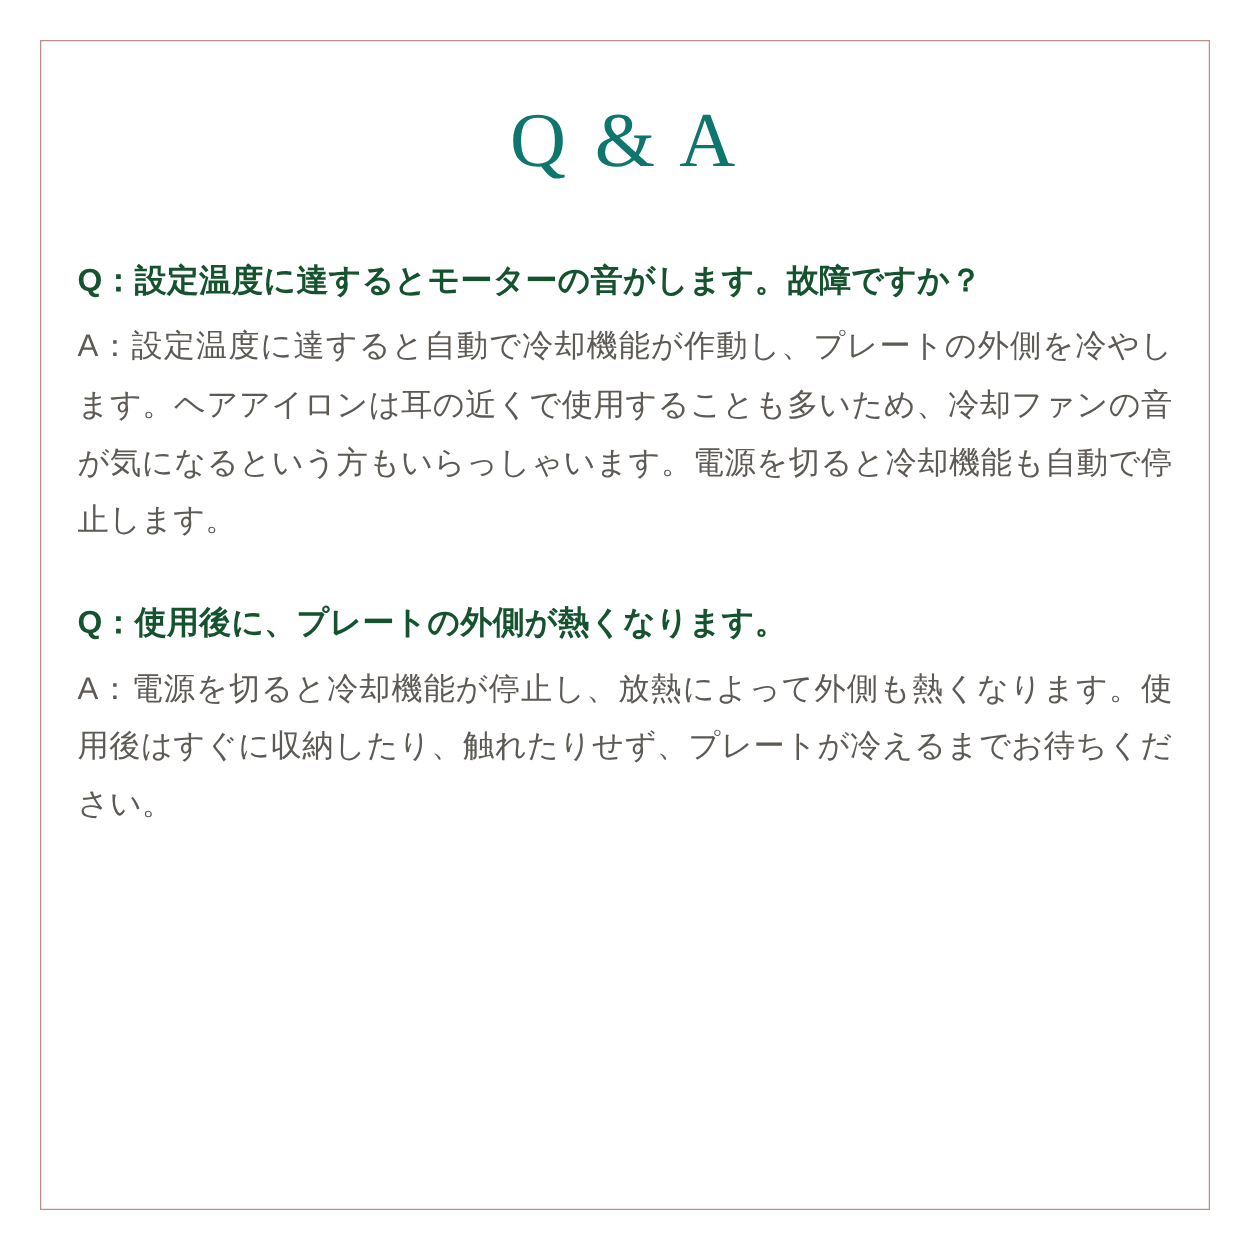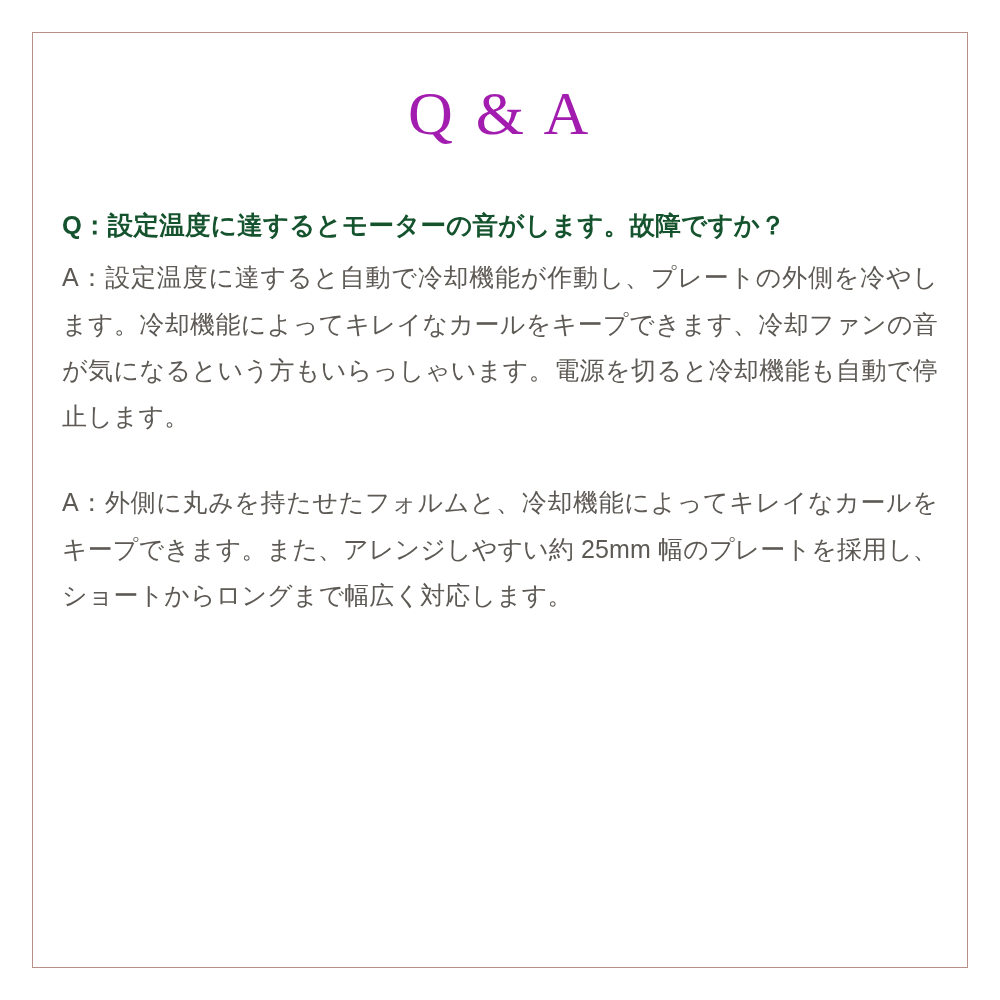--- a/index.html
+++ b/index.html
@@ -43,21 +43,21 @@
     box-sizing: border-box;
     padding: 64px 62px 60px 62px;
   }
 
   .qa-title {
     text-align: center;
     font-family: "Liberation Serif", serif;
     font-size: 62px;
     line-height: 1;
     letter-spacing: 0.06em;
-    color: #a21caf;
+    color: #0f766e;
     margin: 18px 0 0 0;
     font-weight: 400;
   }
 
   .qa-list {
     margin-top: 62px;
   }
 
   .qa-item {
     margin-bottom: 40px;
@@ -94,23 +94,26 @@
   <div class="frame"></div>
 
   <div class="content">
 
     <h1 class="qa-title">Q &amp; A</h1>
 
     <div class="qa-list">
 
       <div class="qa-item">
         <p class="q-line">Q：設定温度に達するとモーターの音がします。故障ですか？</p>
-        <p class="a-line">A：設定温度に達すると自動で冷却機能が作動し、プレートの外側を冷やします。冷却機能によってキレイなカールをキープできます、冷却ファンの音が気になるという方もいらっしゃいます。電源を切ると冷却機能も自動で停止します。</p>
+        <p class="a-line">A：設定温度に達すると自動で冷却機能が作動し、プレートの外側を冷やします。ヘアアイロンは耳の近くで使用することも多いため、冷却ファンの音が気になるという方もいらっしゃいます。電源を切ると冷却機能も自動で停止します。</p>
       </div>
 
+      <div class="qa-item">
+        <p class="q-line">Q：使用後に、プレートの外側が熱くなります。</p>
+        <p class="a-line">A：電源を切ると冷却機能が停止し、放熱によって外側も熱くなります。使用後はすぐに収納したり、触れたりせず、プレートが冷えるまでお待ちください。</p>
+      </div>
 
       <div class="qa-item">
-        <p class="a-line">A：外側に丸みを持たせたフォルムと、冷却機能によってキレイなカールをキープできます。また、アレンジしやすい約 25mm 幅のプレートを採用し、ショートからロングまで幅広く対応します。</p>
       </div>
 
     </div>
   </div>
 </div>
 
 </body></html>

